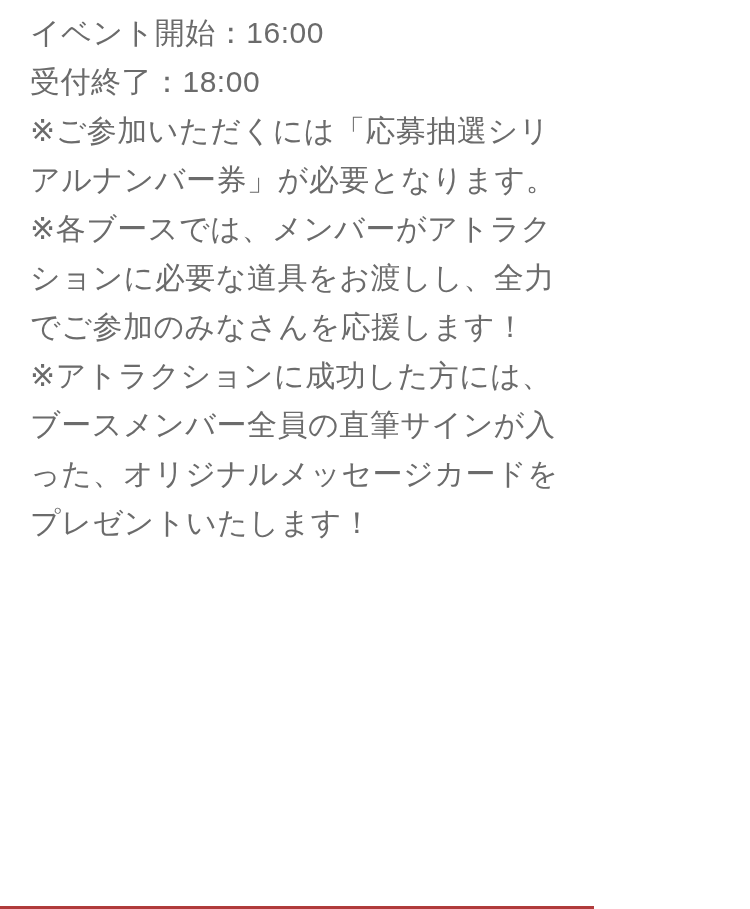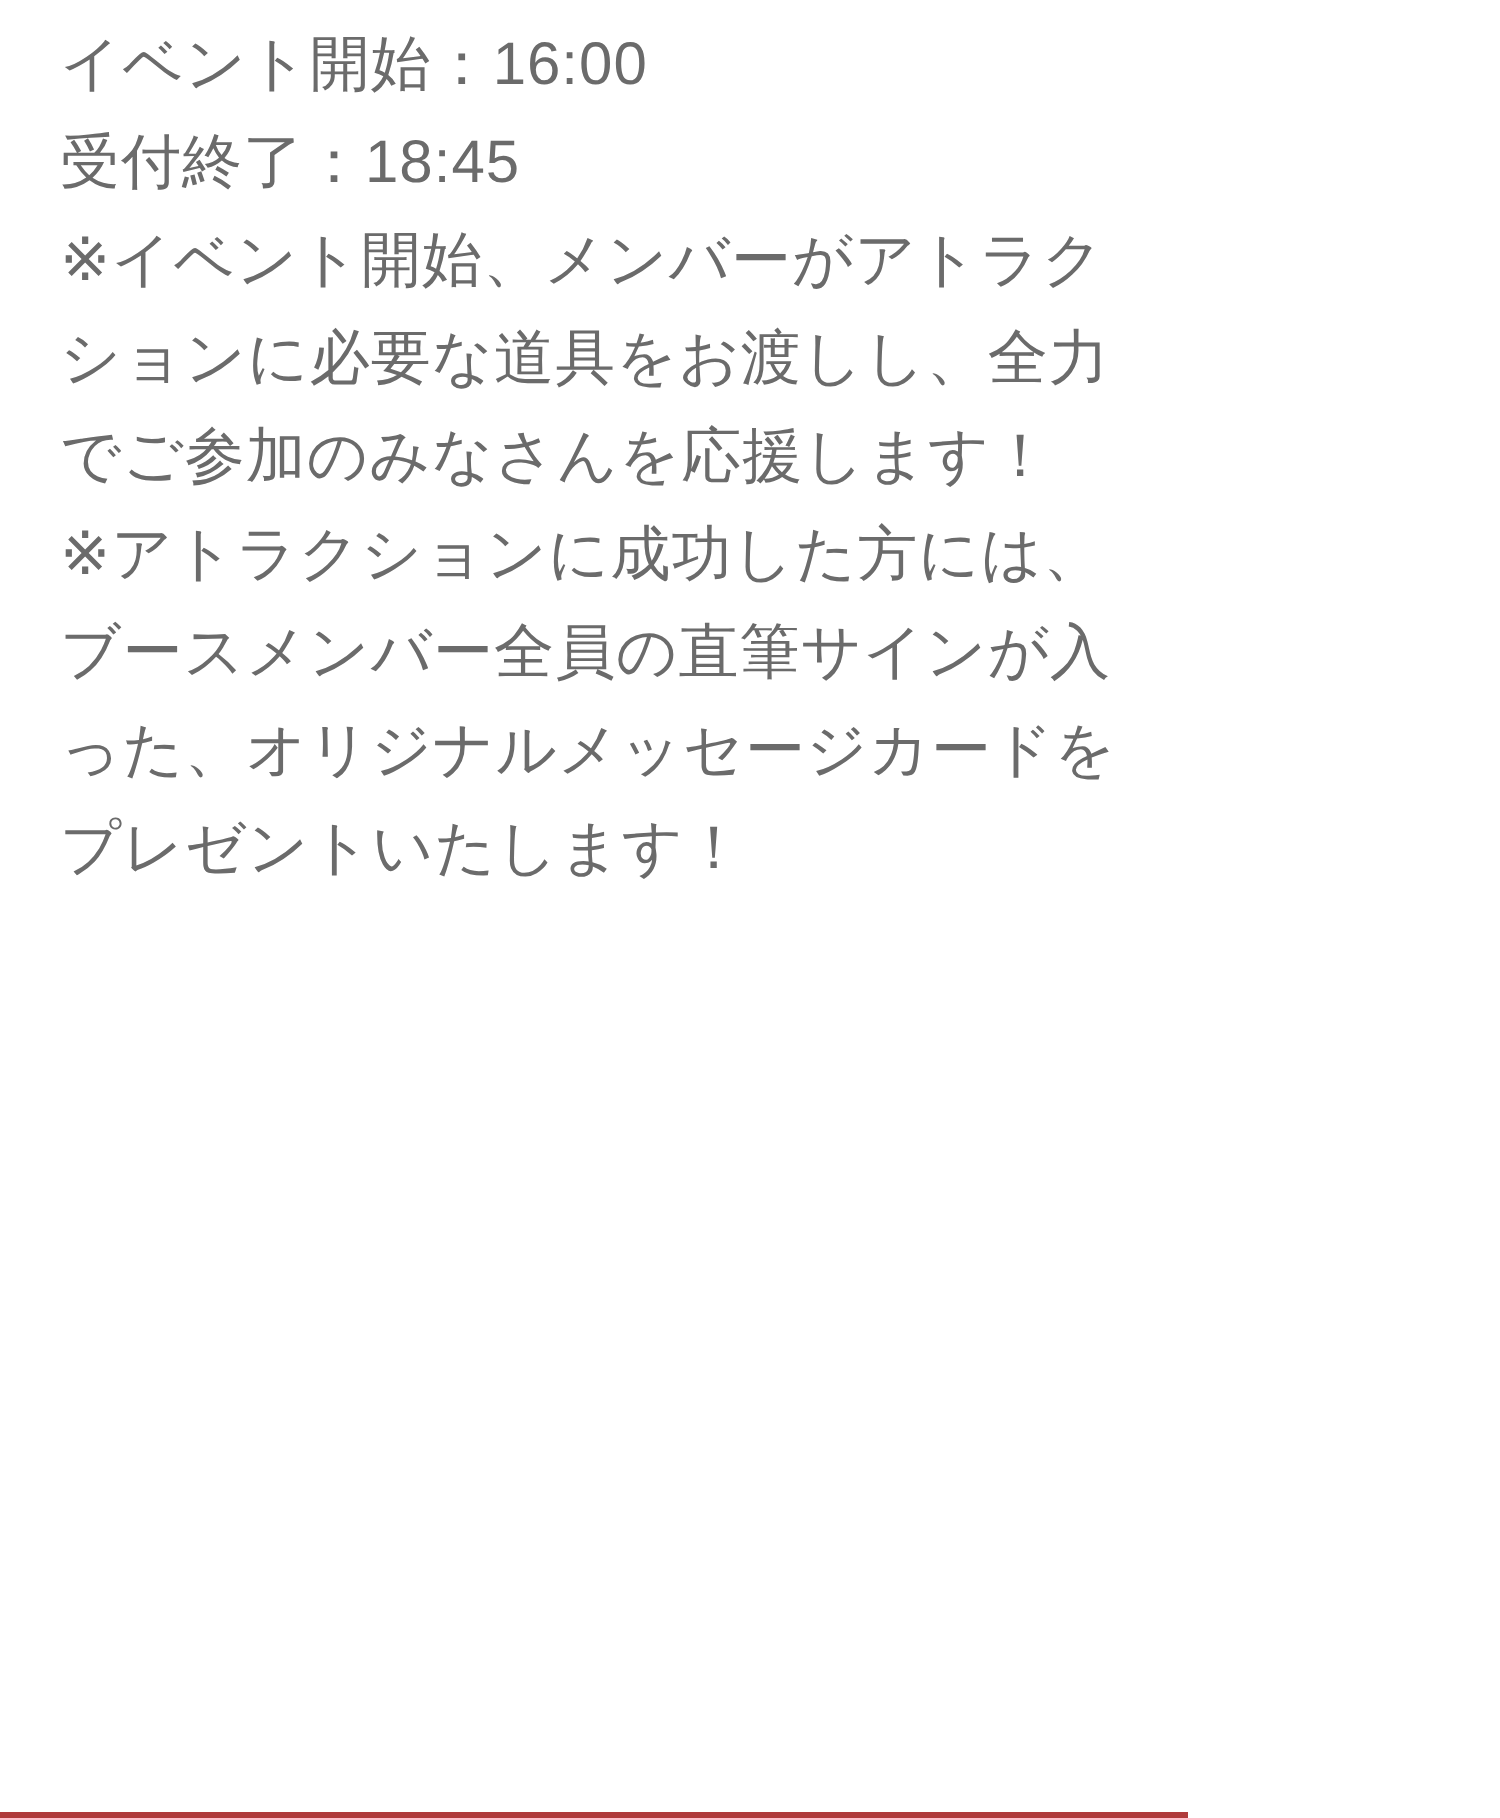--- a/index.html
+++ b/index.html
@@ -40,18 +40,19 @@
     height: 3px;
     background: #b03b3b;
   }
 </style>
 </head>
 <body>
 
 <div class="page">
   <div class="notice-body">
     <div class="notice-line">イベント開始：16:00</div>
-    <div class="notice-line">受付終了：18:45</div>
-    <div class="notice-line">※イベント開始、メンバーがアトラクションに必要な道具をお渡しし、全力でご参加のみなさんを応援します！</div>
+    <div class="notice-line">受付終了：18:00</div>
+    <div class="notice-line">※ご参加いただくには「応募抽選シリアルナンバー券」が必要となります。</div>
+    <div class="notice-line">※各ブースでは、メンバーがアトラクションに必要な道具をお渡しし、全力でご参加のみなさんを応援します！</div>
     <div class="notice-line">※アトラクションに成功した方には、ブースメンバー全員の直筆サインが入った、オリジナルメッセージカードをプレゼントいたします！</div>
   </div>
   <div class="bottom-rule"></div>
 </div>
 
 </body></html>

